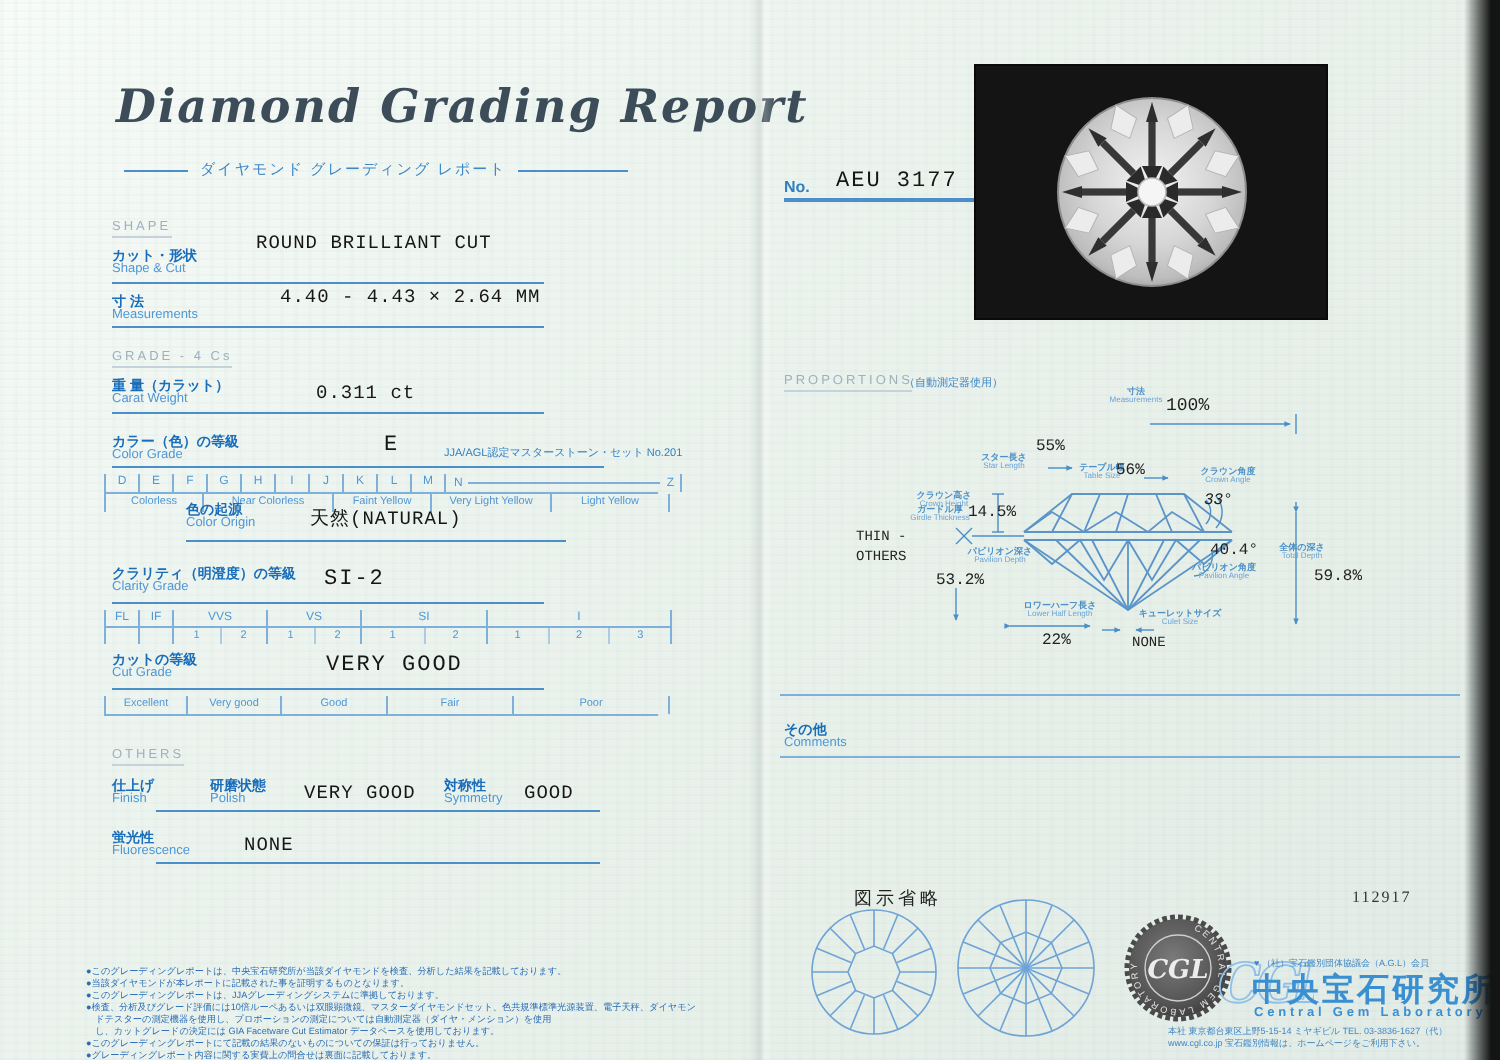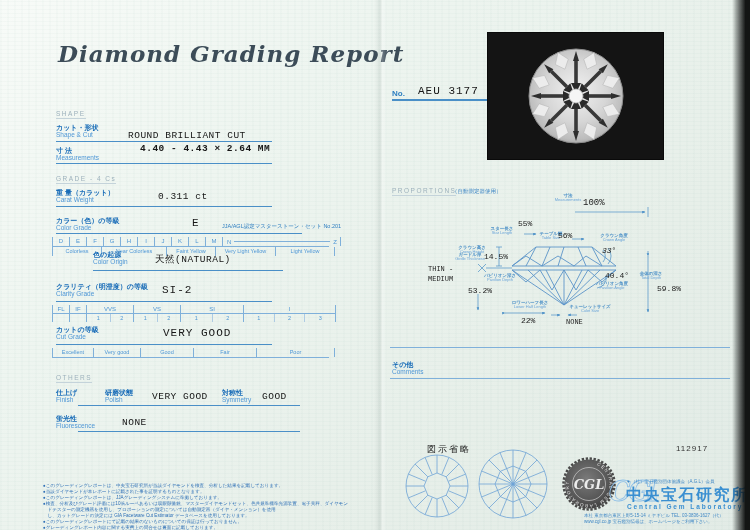--- a/index.html
+++ b/index.html
@@ -43,41 +43,46 @@
   .clr-sub span{flex:1;font-size:5.5px;line-height:8px;border-left:1px solid #aecbe3;}
   .clr-sub span:first-child{border-left:none;}
   .prop-lbl{position:absolute;text-align:center;line-height:1.15;}
   .prop-lbl .pjp{font-size:4.5px;font-weight:bold;color:#4a8fc7;display:block;white-space:nowrap;}
   .prop-lbl .pen{font-size:4px;color:#6aa4d8;display:block;white-space:nowrap;}
   .pval{position:absolute;font-family:"Liberation Mono",monospace;font-size:8px;color:#222;white-space:nowrap;}
   .fine{font-size:4.6px;line-height:6px;color:#2a6db5;}
   .lab-name{font-size:16px;font-weight:bold;color:#3a8fd1;letter-spacing:1.5px;white-space:nowrap;}
   .lab-en{font-size:6.5px;font-weight:bold;color:#3a8fd1;letter-spacing:1.9px;white-space:nowrap;}
   .lab-small{font-size:4.5px;color:#3f87c5;white-space:nowrap;}
-  .serial{font-family:Liberation Sans, sans-serif;font-size:8px;color:#333;letter-spacing:1px;}
+  .serial{font-family:Liberation Serif, serif;font-size:8px;color:#333;letter-spacing:1px;}
   .caption{font-size:9px;color:#222;letter-spacing:2px;}
 </style>
 </head>
 <body>
 
 <div id="canvas">
   <div class="tex"></div>
 
   <div class="a title" style="left:58px;top:40px;">Diamond Grading Report</div>
+  <div class="a subtitle-row" style="left:62px;top:80px;width:252px;">
+    <span class="rule" style="width:32px;"></span>
+    <span>ダイヤモンド グレーディング レポート</span>
+    <span class="rule" style="flex:1;"></span>
+  </div>
 
   <div class="a sec" style="left:56px;top:110px;">SHAPE</div>
 
   <div class="a jp" style="left:56px;top:123px;">カット・形状</div>
   <div class="a en" style="left:56px;top:131px;">Shape &amp; Cut</div>
-  <div class="a val" style="left:128px;top:130px;">ROUND BRILLIANT CUT</div>
+  <div class="a val" style="left:128px;top:116px;">ROUND BRILLIANT CUT</div>
   <div class="uline" style="left:56px;top:141px;width:216px;"></div>
 
   <div class="a jp" style="left:56px;top:146px;">寸 法</div>
   <div class="a en" style="left:56px;top:154px;">Measurements</div>
-  <div class="a val" style="left:140px;top:143px;font-weight:bold;">4.40 - 4.43 × 2.64 MM</div>
+  <div class="a val" style="left:140px;top:143px;">4.40 - 4.43 × 2.64 MM</div>
   <div class="uline" style="left:56px;top:163px;width:216px;"></div>
 
   <div class="a sec" style="left:56px;top:175px;">GRADE - 4 Cs</div>
 
   <div class="a jp" style="left:56px;top:188px;">重 量（カラット）</div>
   <div class="a en" style="left:56px;top:196px;">Carat Weight</div>
   <div class="a val" style="left:158px;top:191px;">0.311 ct</div>
   <div class="uline" style="left:56px;top:206px;width:216px;"></div>
 
   <div class="a jp" style="left:56px;top:216px;">カラー（色）の等級</div>
@@ -351,21 +356,21 @@
   <div class="prop-lbl" style="left:592px;top:233px;width:44px;">
     <span class="pjp">クラウン角度</span>
     <span class="pen">Crown Angle</span>
   </div>
   <div class="pval" style="left:602px;top:246px;font-style:italic;">33°</div>
 
   <div class="prop-lbl" style="left:448px;top:252px;width:44px;">
     <span class="pjp">ガードル厚</span>
     <span class="pen">Girdle Thickness</span>
   </div>
-  <div class="pval" style="left:428px;top:264px;width:40px;white-space:normal;font-size:7px;line-height:10px;">THIN - MEDIUM</div>
+  <div class="pval" style="left:428px;top:264px;width:40px;white-space:normal;font-size:7px;line-height:10px;">THIN - OTHERS</div>
 
   <div class="prop-lbl" style="left:476px;top:273px;width:48px;">
     <span class="pjp">パビリオン深さ</span>
     <span class="pen">Pavilion Depth</span>
   </div>
   <div class="pval" style="left:468px;top:286px;">53.2%</div>
 
   <div class="pval" style="left:605px;top:271px;">40.4°</div>
   <div class="prop-lbl" style="left:588px;top:281px;width:48px;">
     <span class="pjp">パビリオン角度</span>

